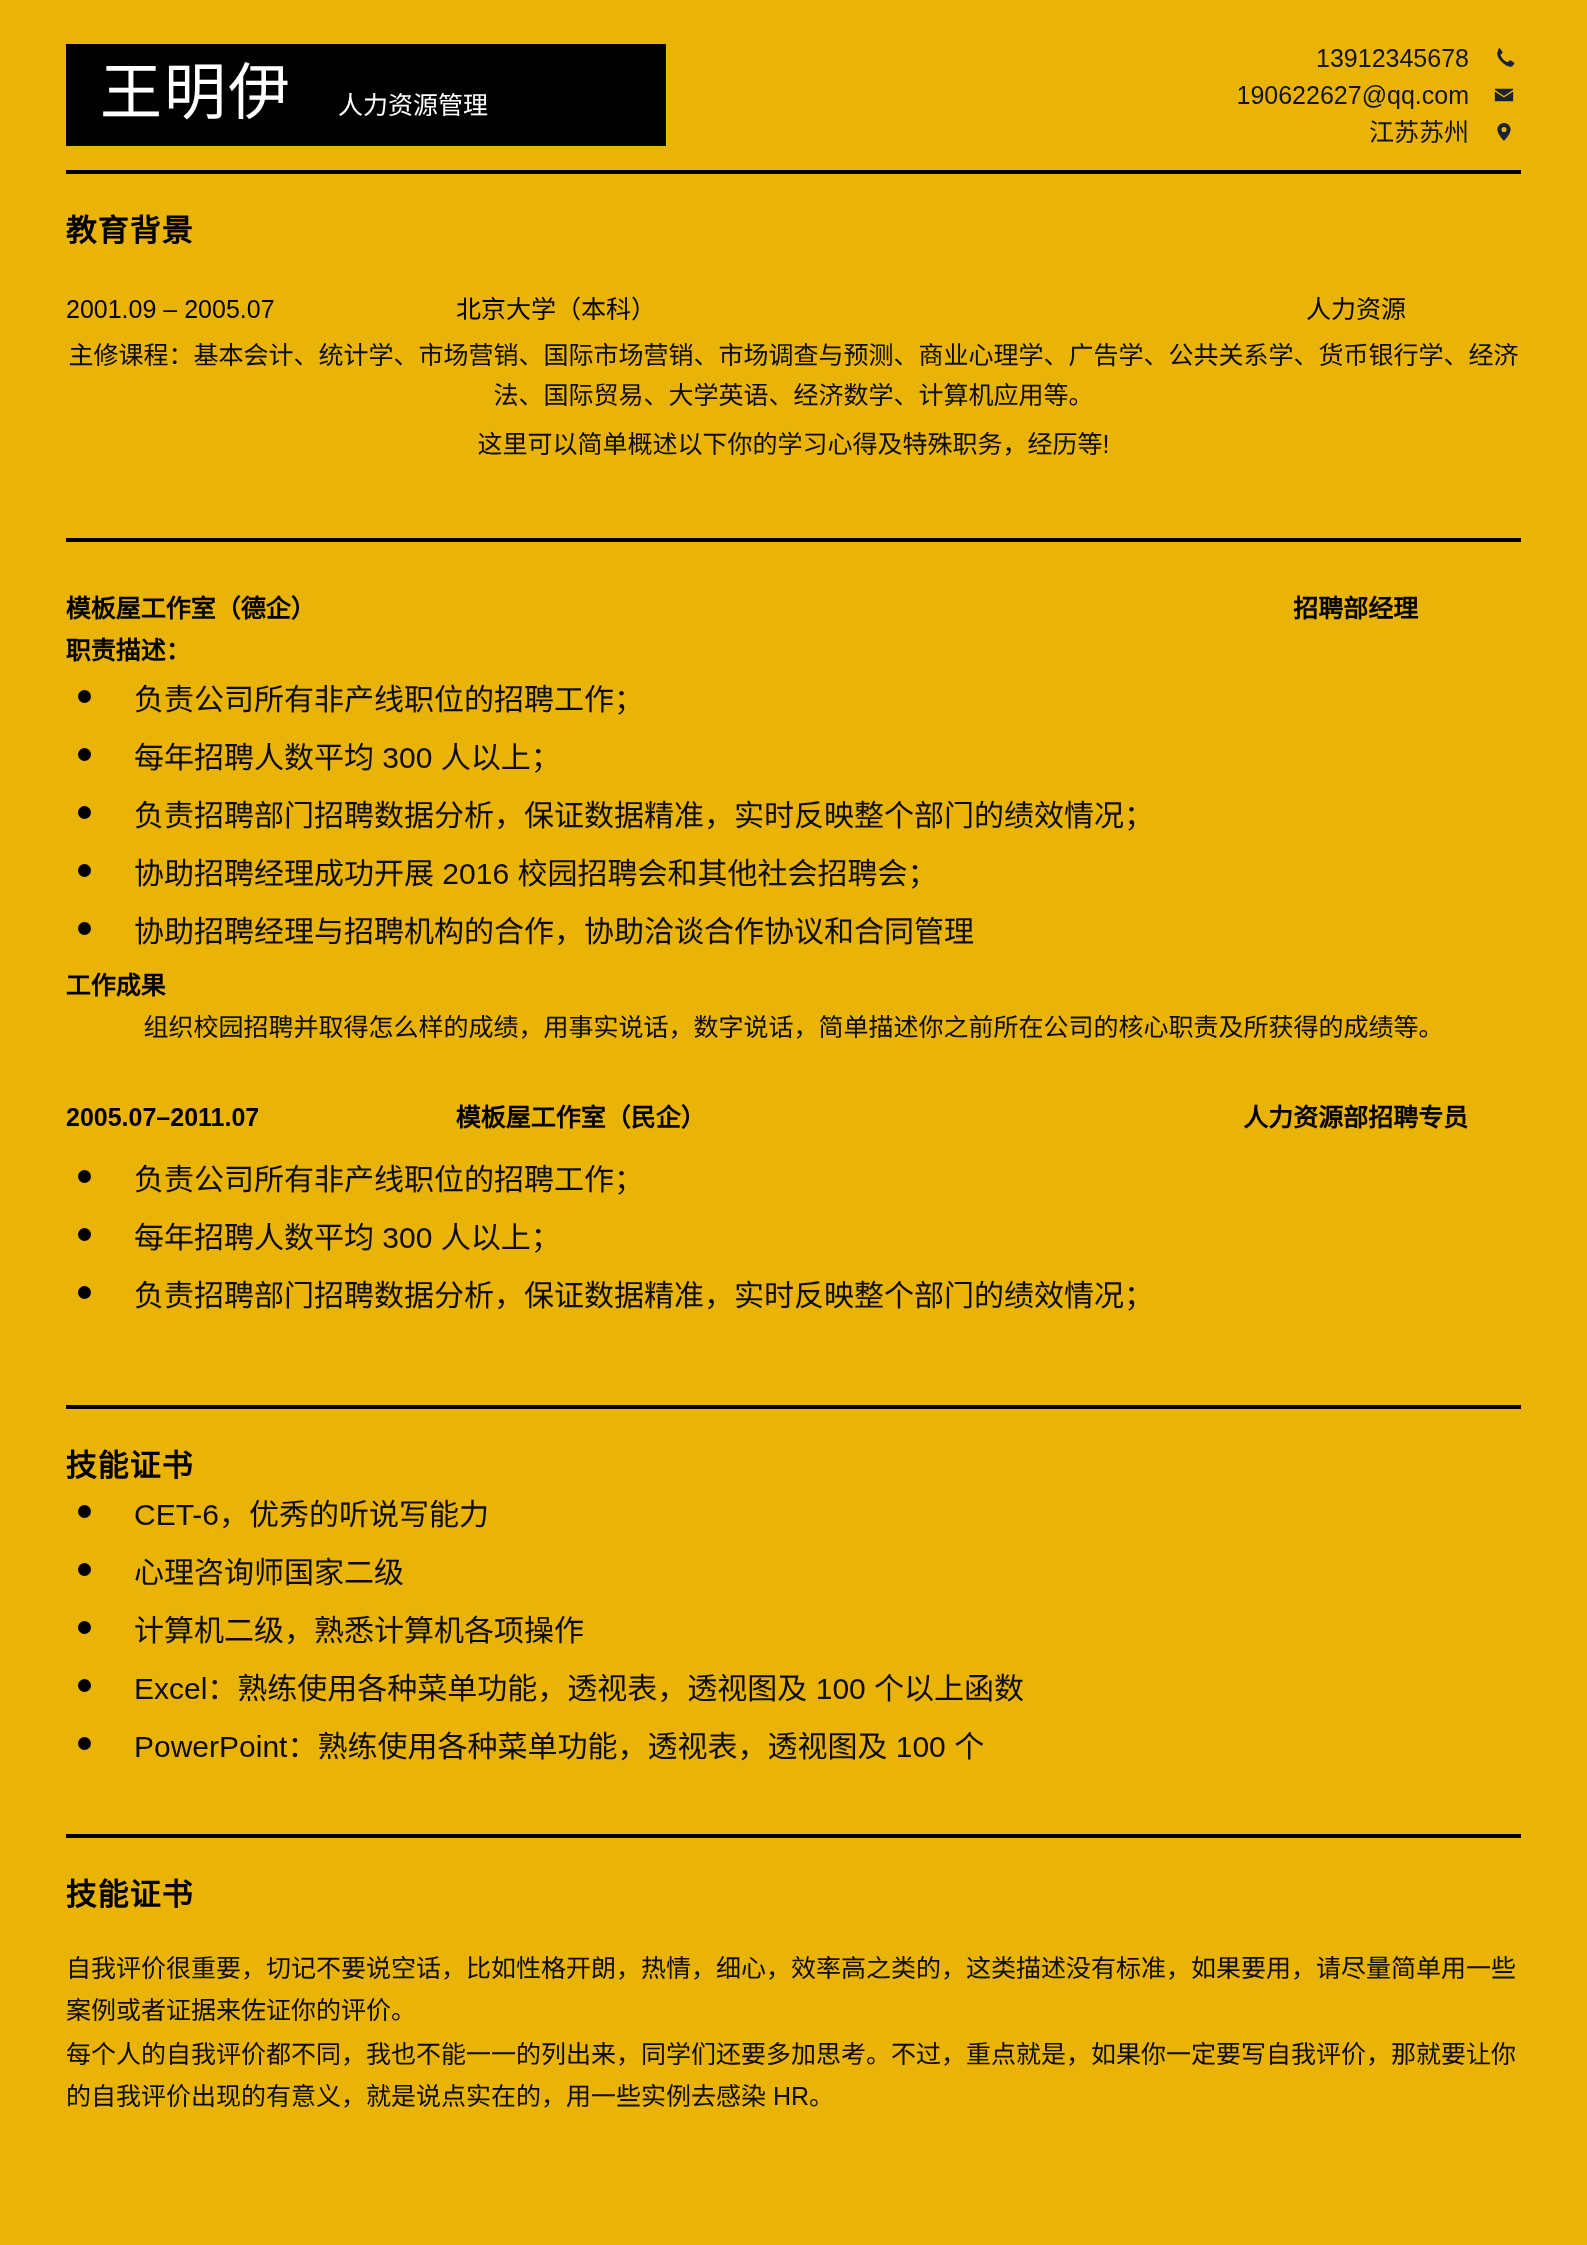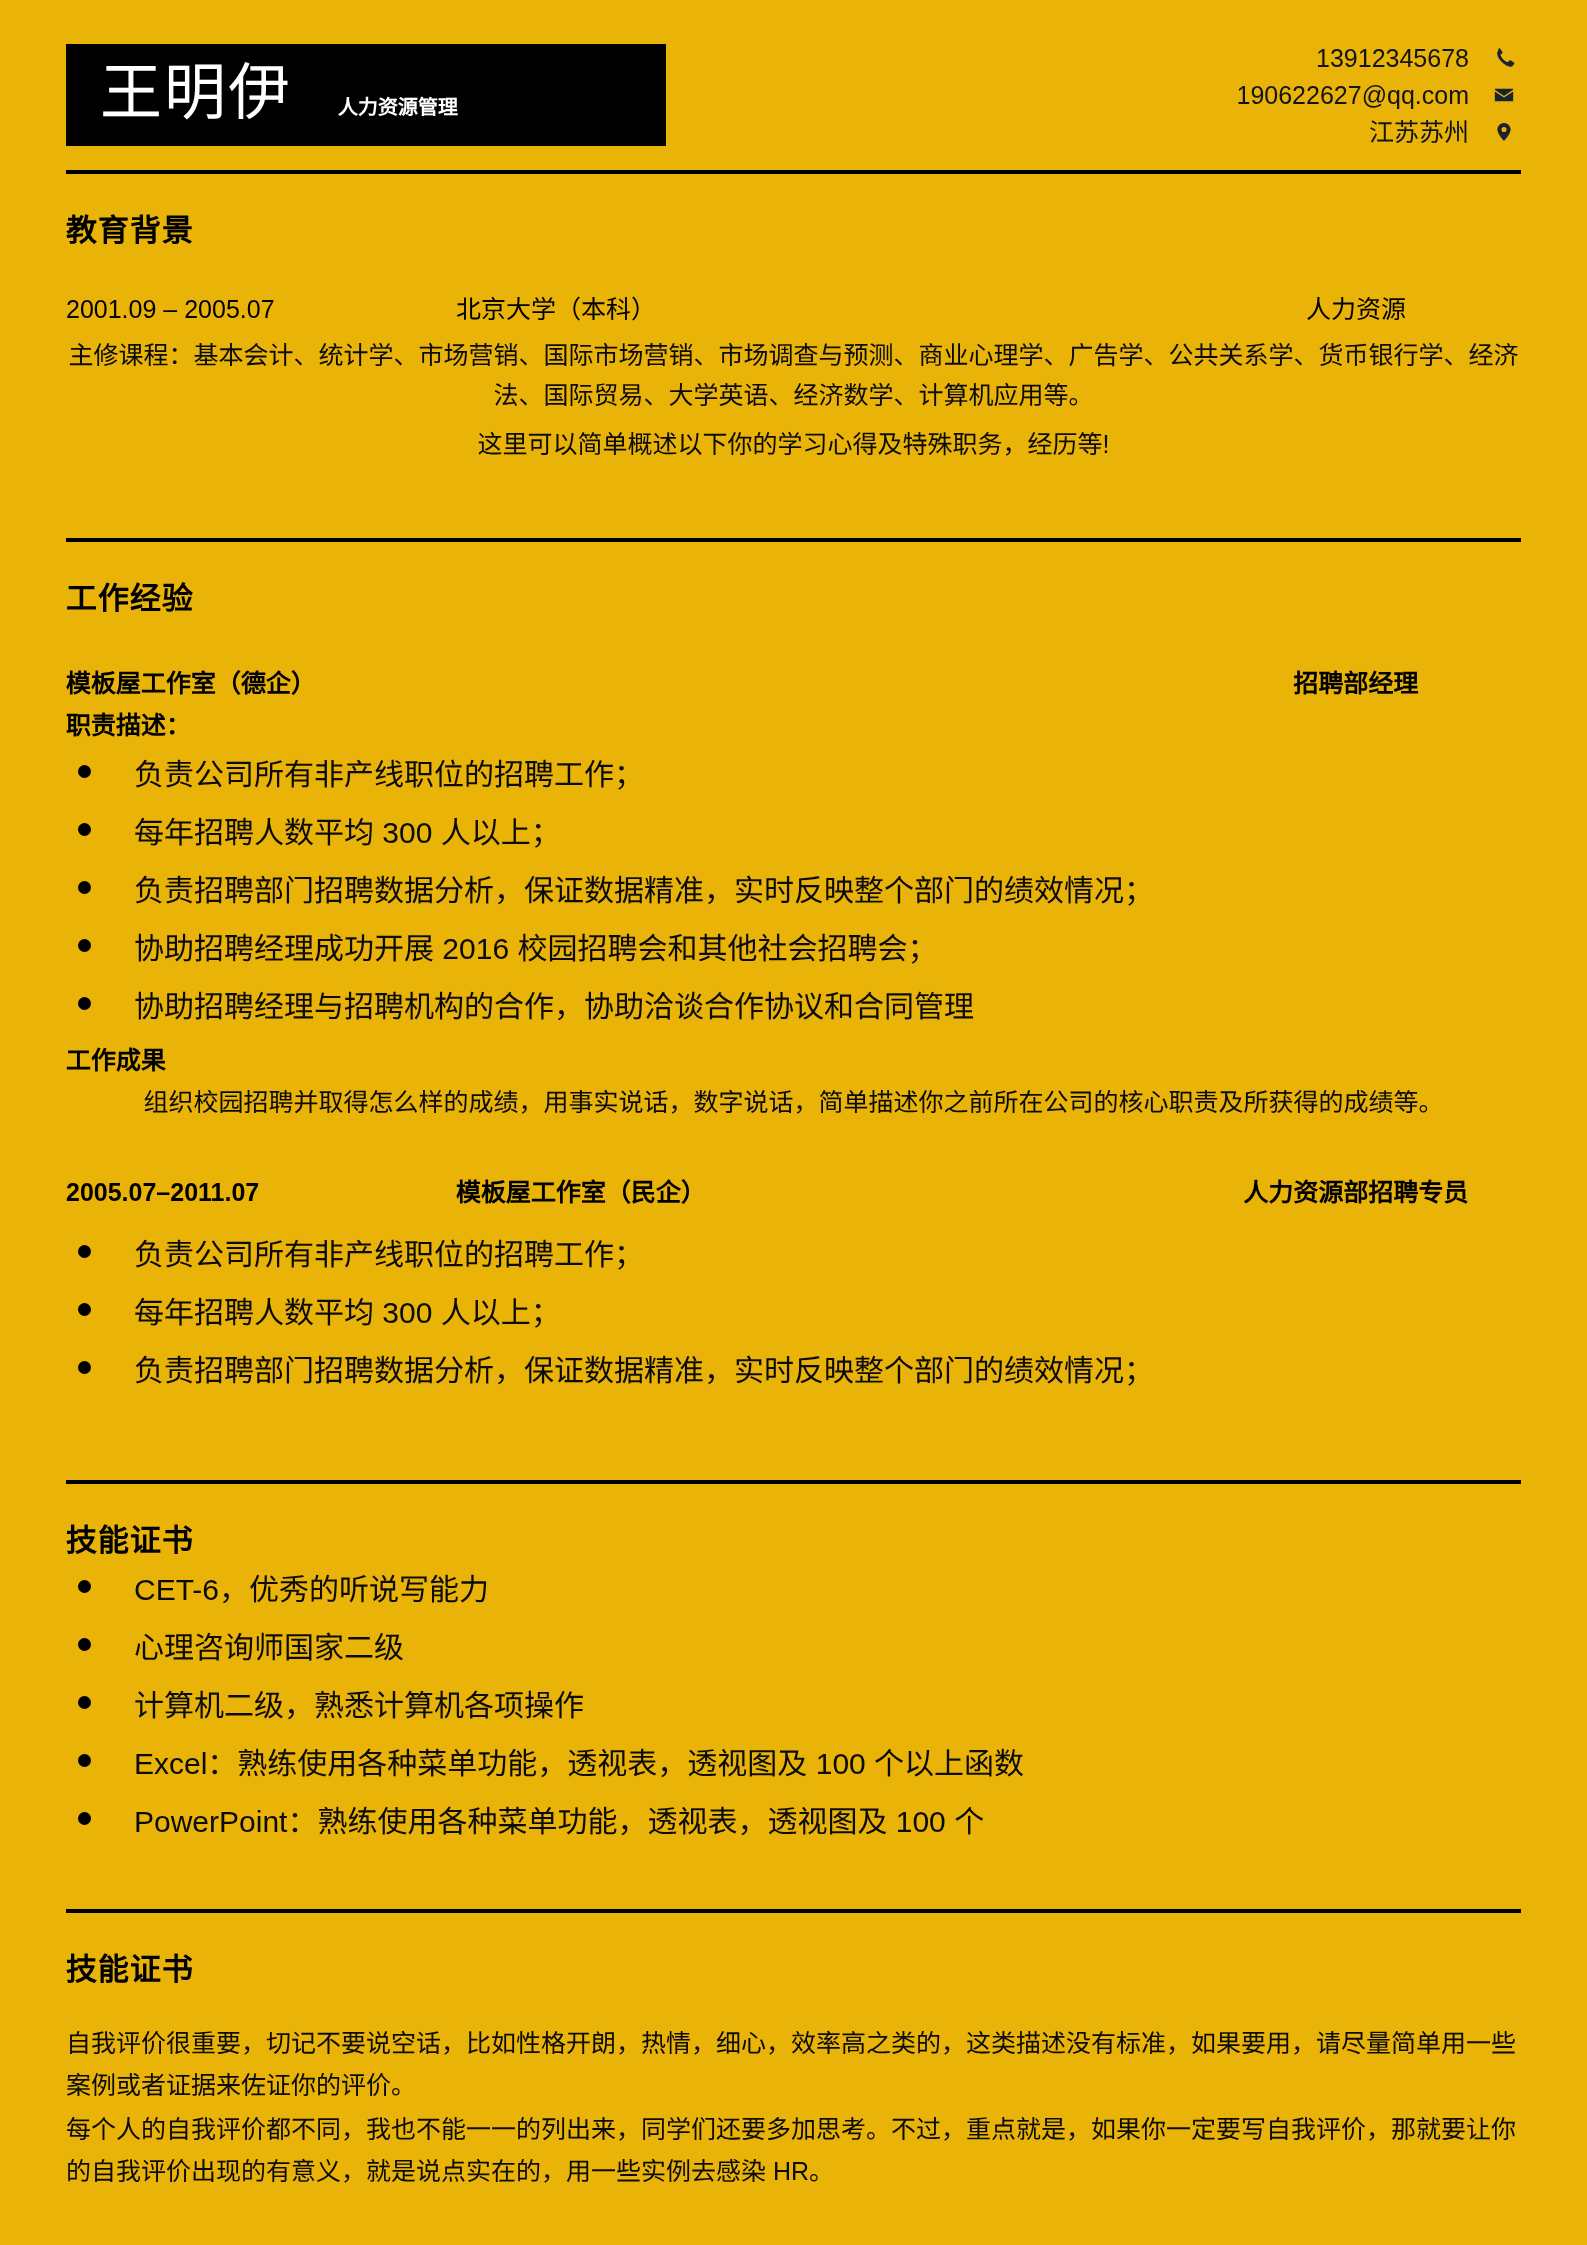--- a/index.html
+++ b/index.html
@@ -44,25 +44,25 @@
   .name-text {
     color: #ffffff;
     font-size: 62px;
     line-height: 1;
     letter-spacing: 2px;
     font-weight: 400;
     white-space: nowrap;
   }
   .job-title-text {
     color: #ffffff;
-    font-size: 20px;
+    font-size: 25px;
     line-height: 1;
     margin-left: 46px;
     white-space: nowrap;
-    font-weight: 700;
+    font-weight: 400;
   }
   .contact-block {
     display: flex;
     flex-direction: column;
     align-items: flex-end;
     justify-content: center;
     gap: 5px;
     padding-right: 4px;
   }
   .contact-row {
@@ -237,21 +237,20 @@
     </div>
 
     <p class="body-text edu-desc">主修课程：基本会计、统计学、市场营销、国际市场营销、市场调查与预测、商业心理学、广告学、公共关系学、货币银行学、经济法、国际贸易、大学英语、经济数学、计算机应用等。</p>
     <p class="body-text edu-note">这里可以简单概述以下你的学习心得及特殊职务，经历等!</p>
   </div>
 
   <div class="spacer-lg"></div>
   <div class="rule"></div>
 
   <div class="section">
-    <h2 class="section-title">工作经验</h2>
 
     <div class="job-block first">
       <div class="entry-row bold">
         <span class="col-org">模板屋工作室（德企）</span>
         <span class="col-role">招聘部经理</span>
       </div>
 
       <div class="sub-label">职责描述：</div>
 
       <ul class="bullets">

